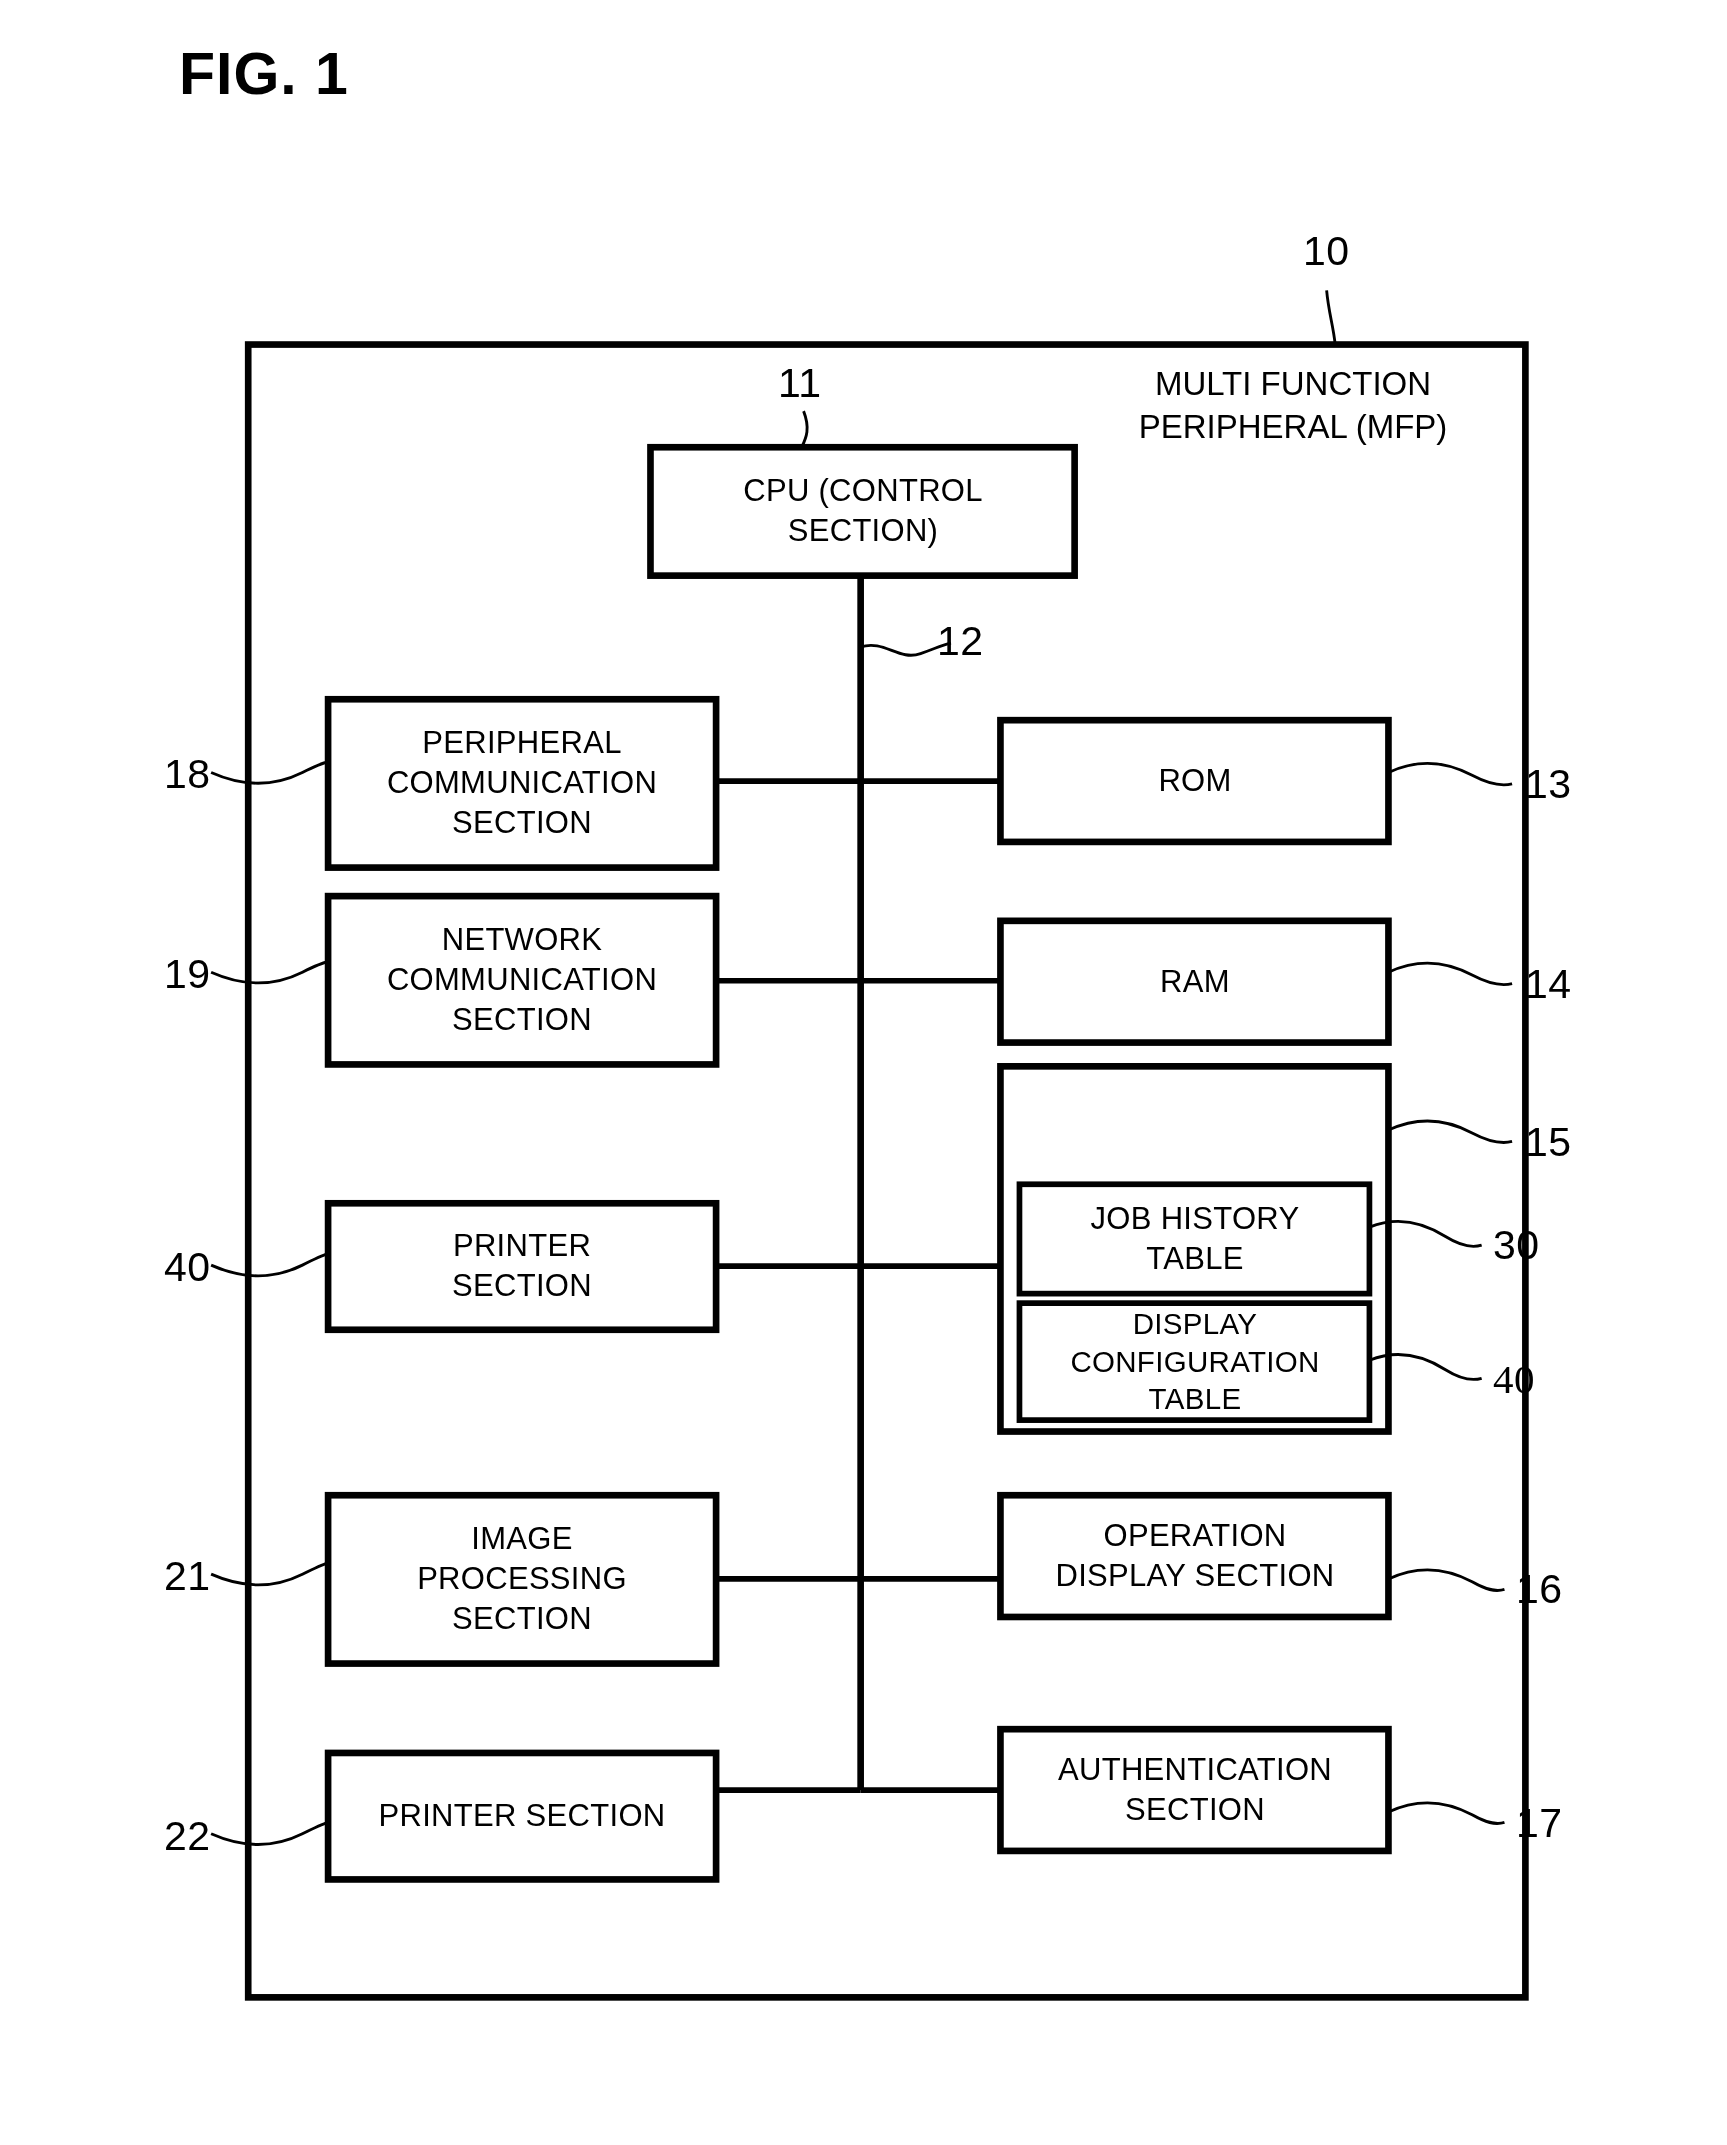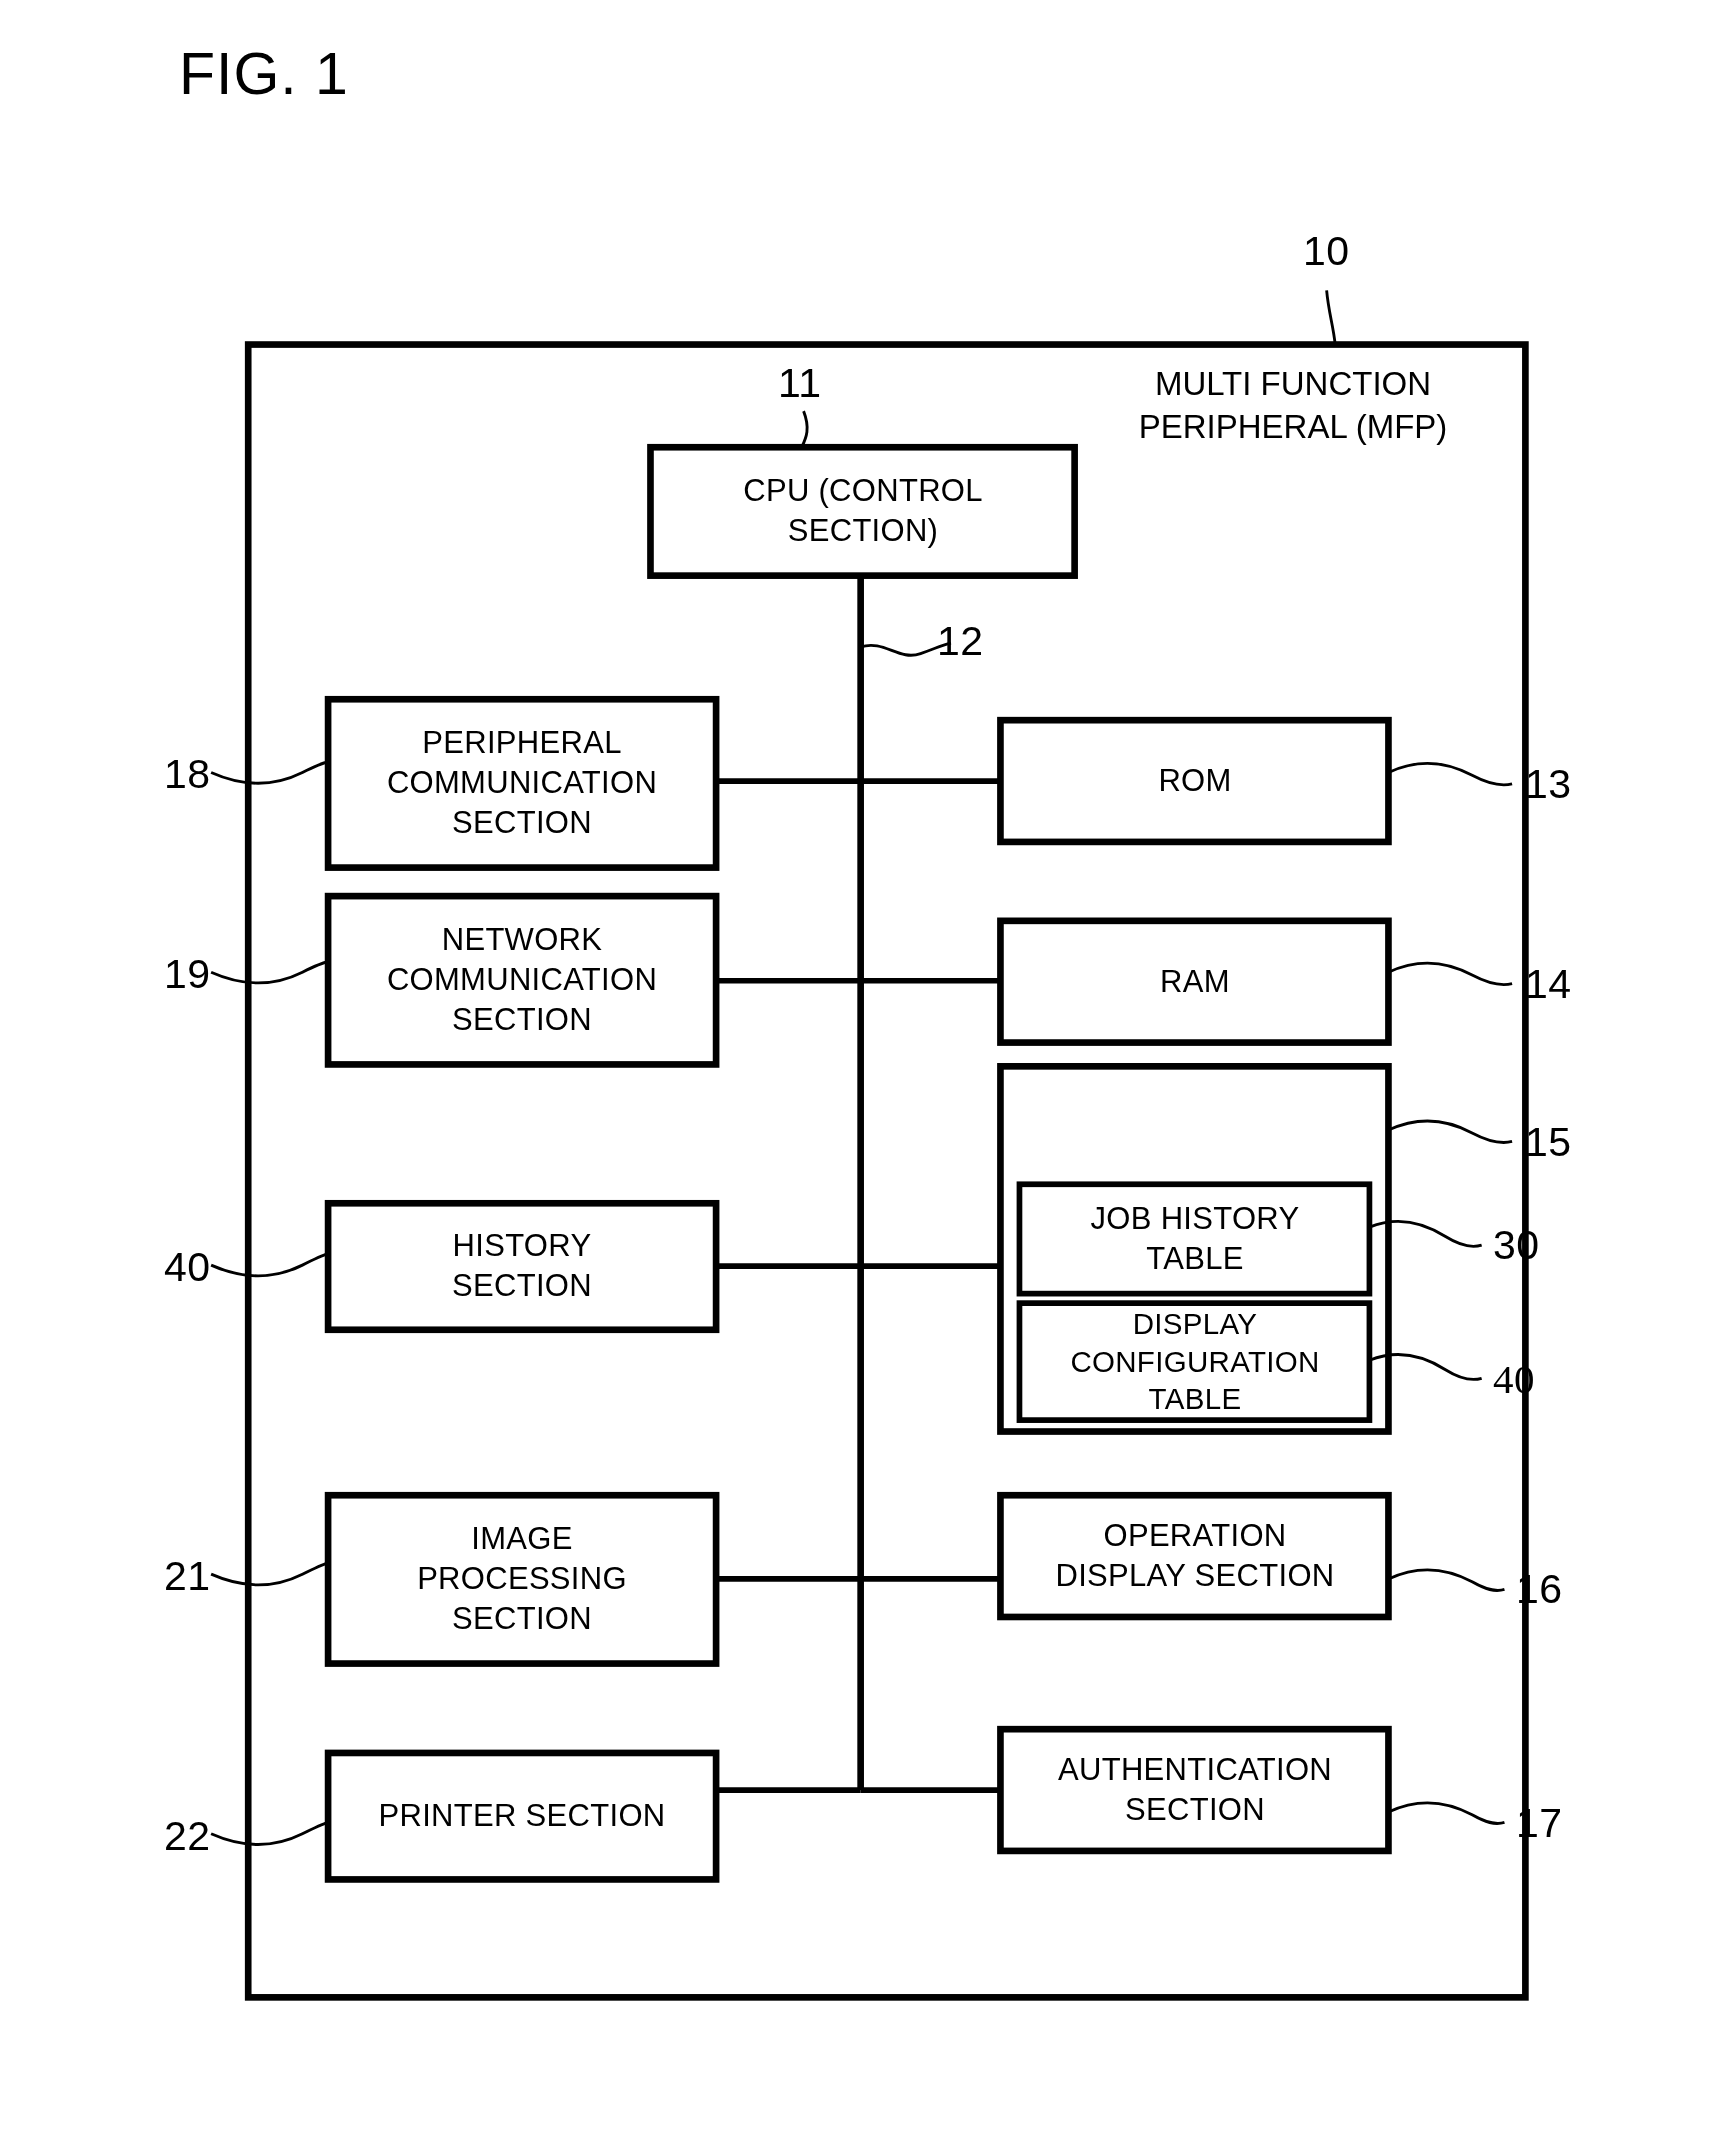--- a/index.html
+++ b/index.html
@@ -20,21 +20,21 @@
     left: 0; top: 0;
     width: 1727px;
     height: 2146px;
   }
   .fig-title {
     position: absolute;
     left: 179px;
     top: 40px;
     font-size: 59px;
     letter-spacing: 1px;
-    font-weight: 400;
+    font-weight: 700;
     white-space: nowrap;
   }
   svg.diagram {
     position: absolute;
     left: 0;
     top: 0;
     width: 1727px;
     height: 2146px;
     overflow: visible;
   }
@@ -134,21 +134,21 @@
 
   <div class="box-label" style="left:651px; top:447px; width:424px; height:128px;">CPU (CONTROL
 SECTION)</div>
 
   <div class="box-label" style="left:328px; top:699px; width:388px; height:168px;">PERIPHERAL
 COMMUNICATION
 SECTION</div>
   <div class="box-label" style="left:328px; top:896px; width:388px; height:168px;">NETWORK
 COMMUNICATION
 SECTION</div>
-  <div class="box-label" style="left:328px; top:1203px; width:388px; height:126px;">HISTORY
+  <div class="box-label" style="left:328px; top:1203px; width:388px; height:126px;">PRINTER
 SECTION</div>
   <div class="box-label" style="left:328px; top:1495px; width:388px; height:168px;text-align:center;">IMAGE
 PROCESSING
 SECTION</div>
   <div class="box-label" style="left:328px; top:1753px; width:388px; height:126px;">PRINTER SECTION</div>
 
   <div class="box-label" style="left:1001px; top:921px; width:388px; height:122px;">RAM</div>
   <div class="box-label" style="left:1001px; top:720px; width:388px; height:122px;">ROM</div>
   <div class="box-label" style="left:1020px; top:1184px; width:350px; height:109px;">JOB HISTORY
 TABLE</div>

